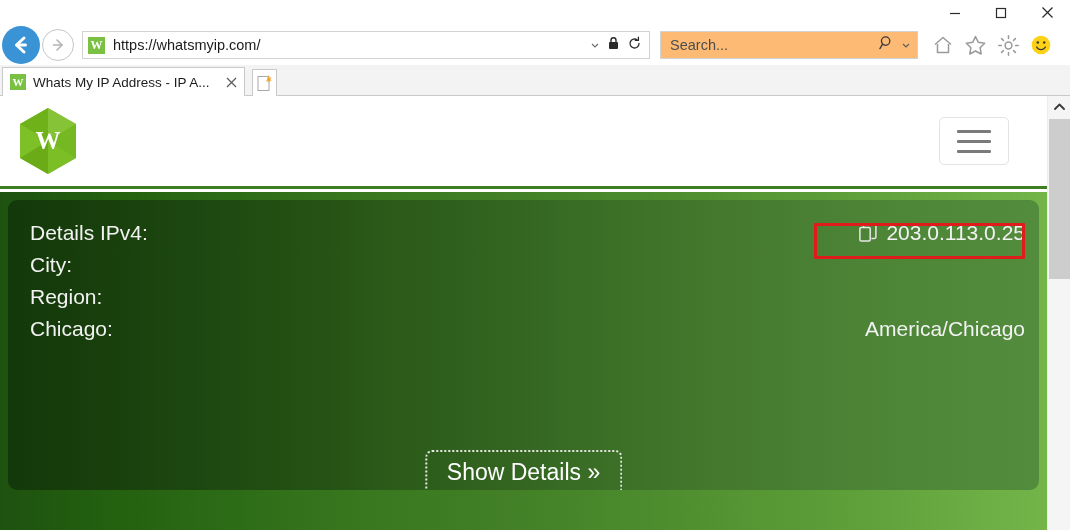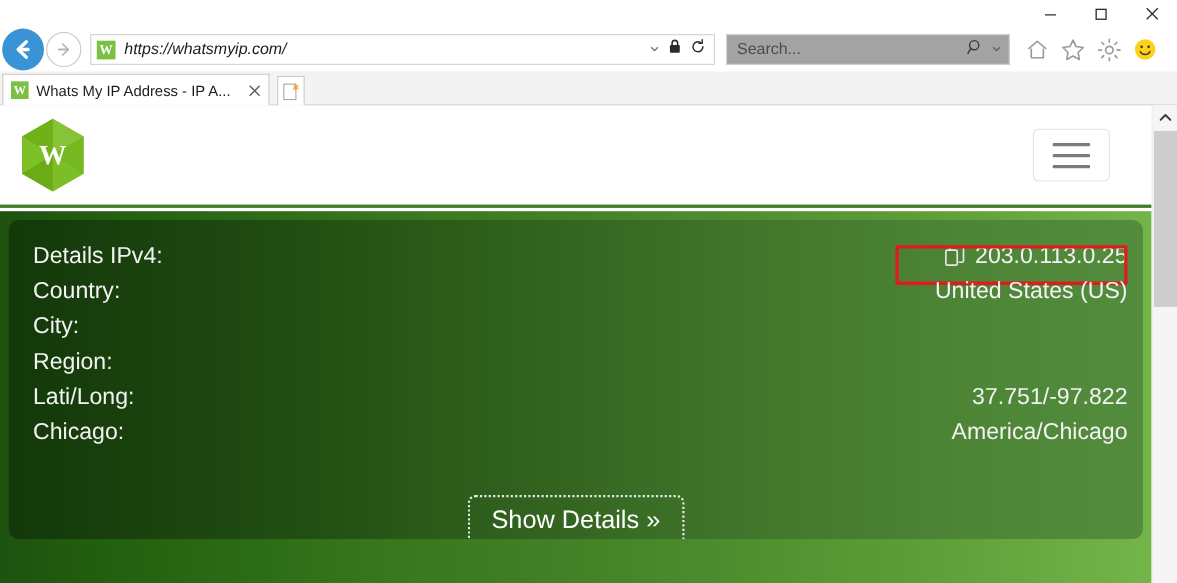--- a/index.html
+++ b/index.html
@@ -92,37 +92,36 @@
     justify-content: center;
     flex: none;
   }
   .url-text {
     flex: 1;
     margin-left: 8px;
     font-size: 14.5px;
     color: #1c1c1c;
     white-space: nowrap;
     overflow: hidden;
-    font-style: italic;
   }
   .addr-icons {
     display: flex;
     align-items: center;
     gap: 7px;
     flex: none;
     padding-right: 3px;
   }
 
   .searchbar {
     flex: none;
     width: 258px;
     height: 28px;
     margin-left: 10px;
     border: 1px solid #d2d2d2;
-    background: #a3a3a3;
+    background: #fdba74;
     display: flex;
     align-items: center;
     padding: 0 6px 0 9px;
   }
   .search-text {
     flex: 1;
     font-size: 14.5px;
     color: #4d4d4d;
     white-space: nowrap;
   }
@@ -520,40 +519,32 @@
           <span class="ip-value">
             <svg width="19" height="20" viewBox="0 0 19 20">
               <rect x="0.9" y="4.4" width="10.3" height="13.6" rx="1.3" fill="none" stroke="#e8e8e8" stroke-width="1.5"></rect>
               <path d="M4.6 4.2 V2.6 A1.3 1.3 0 0 1 5.9 1.3 H15.6 A1.3 1.3 0 0 1 16.9 2.6 V14.1 A1.3 1.3 0 0 1 15.6 15.4 H12.4" fill="none" stroke="#e8e8e8" stroke-width="1.5" stroke-linejoin="round"></path>
             </svg>
             <span>203.0.113.0.25</span>
           </span>
           <span class="redbox"></span>
         </div>
 
-        <div class="ip-row">
-          <span class="ip-label">Country:</span>
-          <span class="ip-value">United States (US)</span>
-        </div>
 
         <div class="ip-row">
           <span class="ip-label">City:</span>
           <span class="ip-value"></span>
         </div>
 
         <div class="ip-row">
           <span class="ip-label">Region:</span>
           <span class="ip-value"></span>
         </div>
 
 
-        <div class="ip-row">
-          <span class="ip-label">Lati/Long:</span>
-          <span class="ip-value">37.751/-97.822</span>
-        </div>
 
         <div class="ip-row">
           <span class="ip-label">Chicago:</span>
           <span class="ip-value">America/Chicago</span>
         </div>
 
       </div>
 
       <div class="show-details">Show Details »</div>
     </div>

